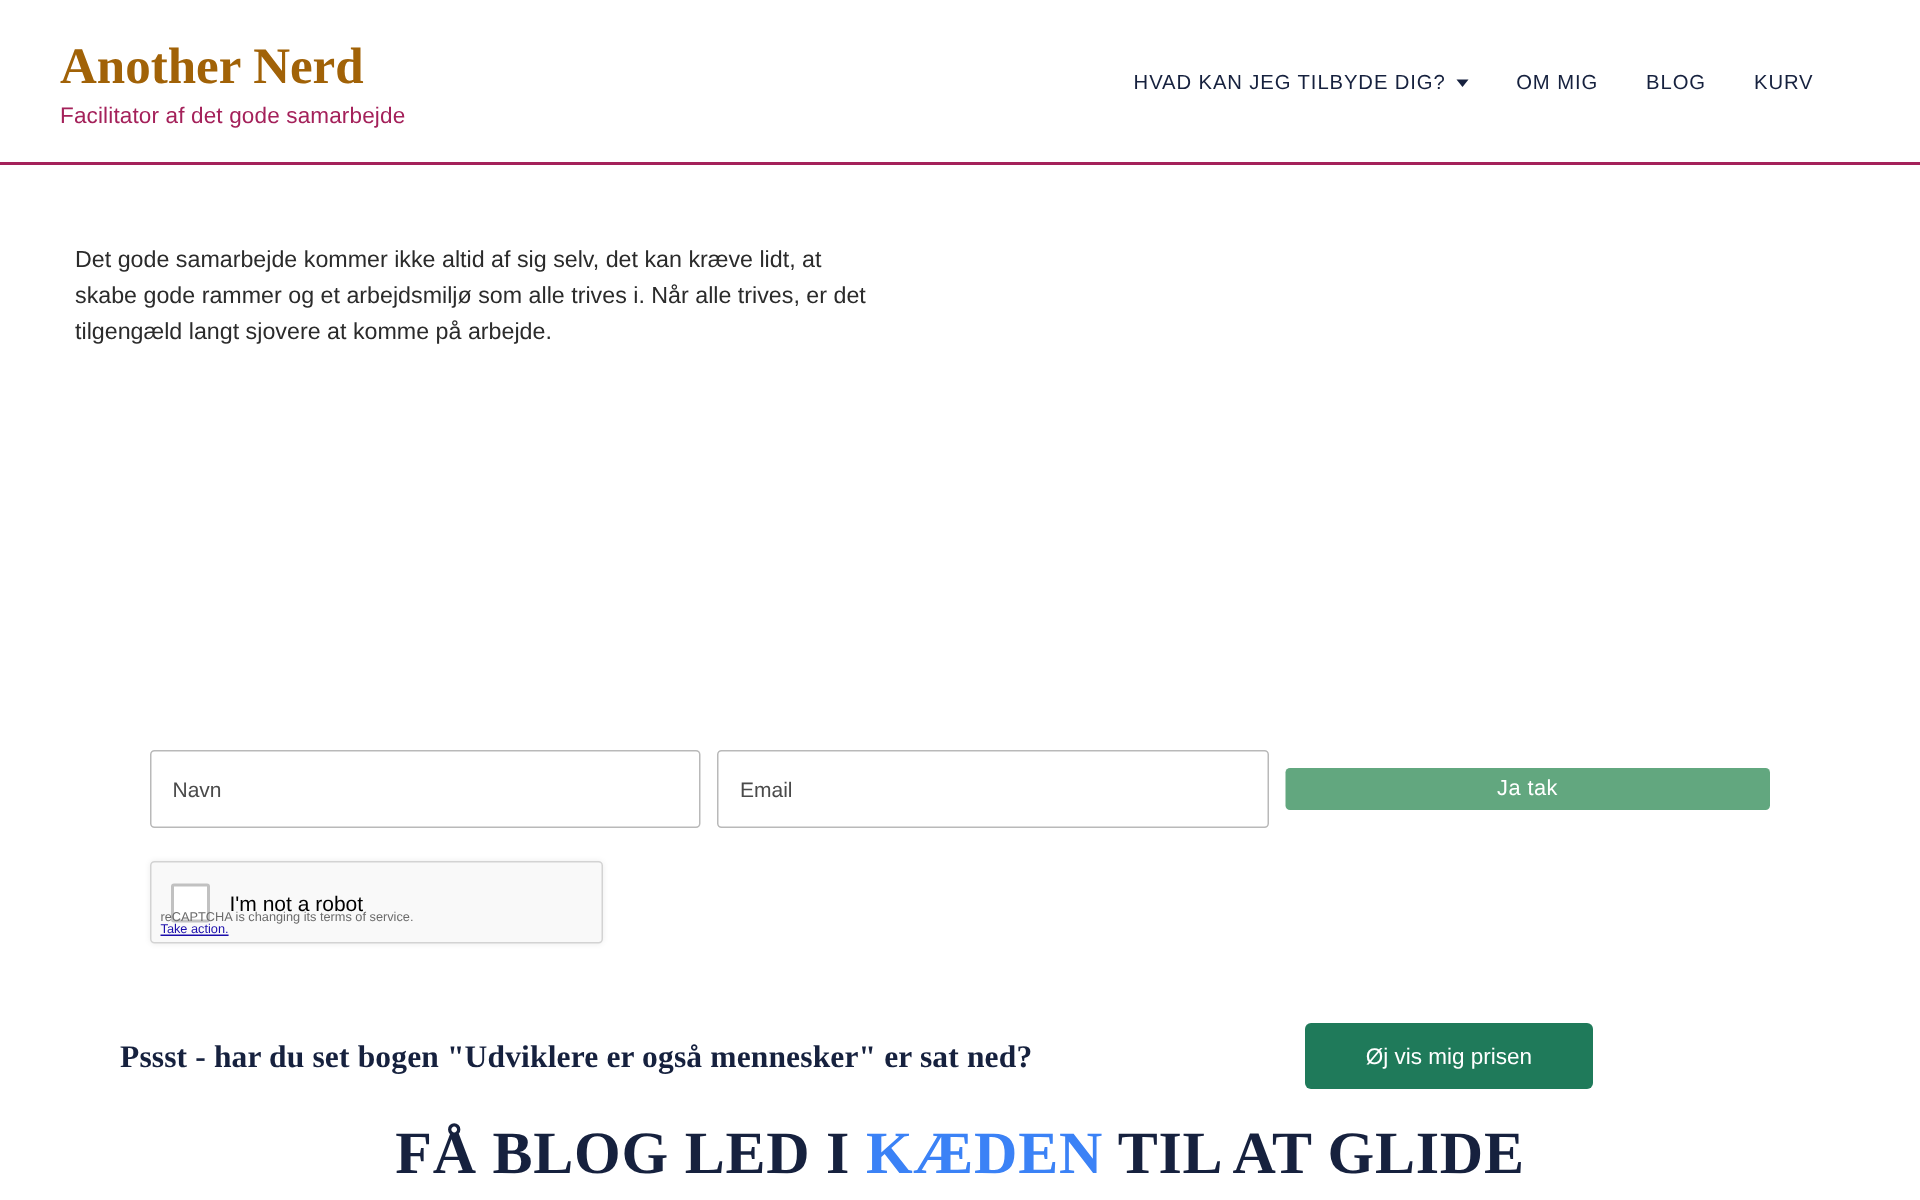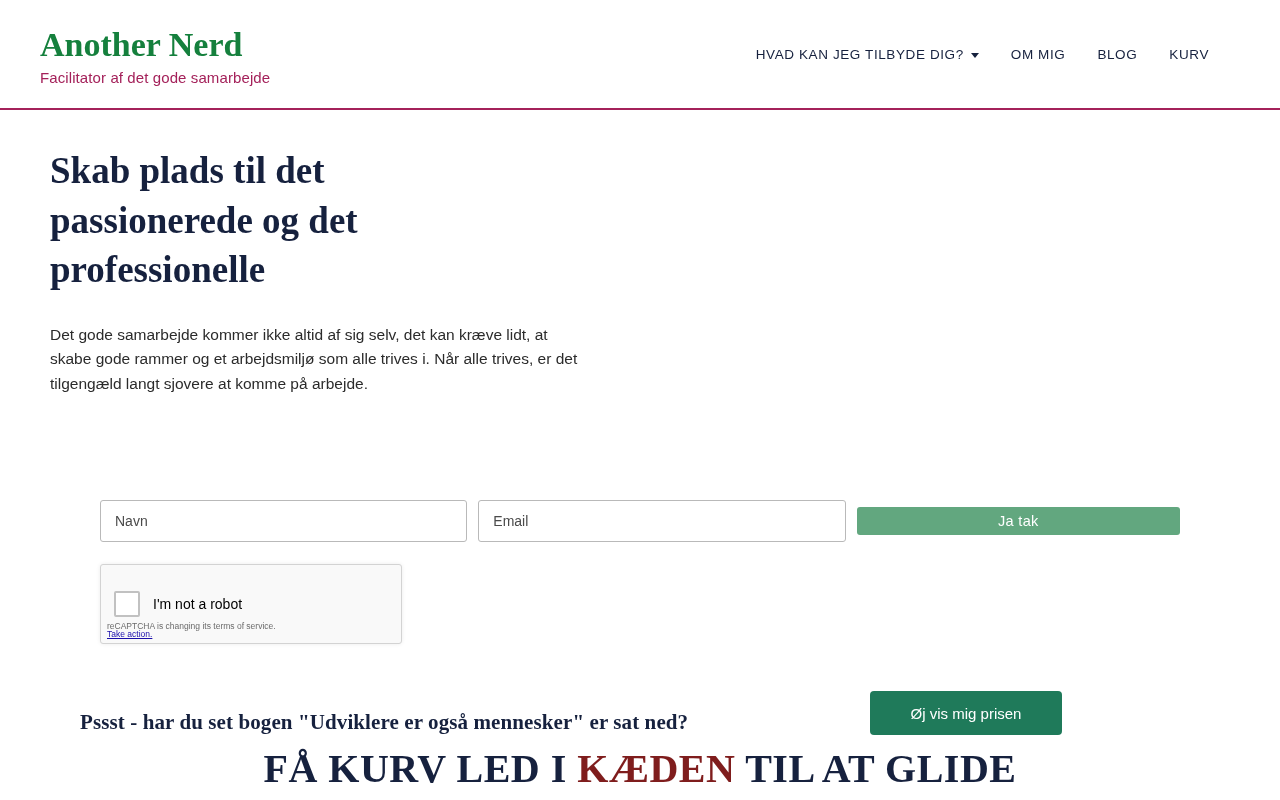--- a/index.html
+++ b/index.html
@@ -25,21 +25,21 @@
   .brand {
     display: flex;
     flex-direction: column;
     justify-content: center;
     padding-top: 4px;
   }
   .brand-title {
     font-family: "Liberation Serif", serif;
     font-size: 34px;
     font-weight: bold;
-    color: #15803d;
+    color: #a16207;
     letter-spacing: 0px;
     line-height: 1.1;
   }
   .brand-tagline {
     font-family: "Liberation Sans", sans-serif;
     font-size: 15px;
     color: #a4215a;
     margin-top: 6px;
     letter-spacing: 0.1px;
   }
@@ -101,21 +101,21 @@
     top: 500px;
     left: 100px;
     width: 1080px;
   }
   .signup-row {
     display: flex;
     align-items: center;
     gap: 11px;
   }
   .field {
-    height: 42px;
+    height: 52px;
     border: 1px solid #b9b9b9;
     border-radius: 3px;
     background: #fff;
     font-size: 14px;
     color: #333;
     padding: 16px 14px;
     font-family: "Liberation Sans", sans-serif;
   }
   .field::placeholder { color: #4a4a4a; }
   .field-name { width: 368px; }
@@ -130,21 +130,21 @@
     font-size: 14.5px;
     letter-spacing: 0.3px;
     cursor: pointer;
     font-family: "Liberation Sans", sans-serif;
   }
 
   
   .recaptcha {
     margin-top: 22px;
     width: 302px;
-    height: 80px;
+    height: 55px;
     border: 1px solid #d3d3d3;
     border-radius: 3px;
     background: #f9f9f9;
     display: flex;
     align-items: center;
     position: relative;
     box-shadow: 0 0 4px rgba(0,0,0,0.08);
   }
   .rc-checkbox {
     width: 26px; height: 26px;
@@ -200,21 +200,21 @@
   }
 
   
   .promo {
     position: absolute;
     top: 673px;
     left: 0;
     width: 1142px;
     height: 62px;
     display: flex;
-    align-items: flex-end;
+    align-items: center;
     padding: 0 80px;
   }
   .promo-text {
     font-family: "Liberation Serif", serif;
     font-size: 21px;
     font-weight: bold;
     color: #16213e;
     letter-spacing: 0.1px;
   }
   .promo-btn {
@@ -238,21 +238,21 @@
     width: 1280px;
     text-align: center;
   }
   .banner-head {
     font-family: "Liberation Serif", serif;
     font-size: 40px;
     font-weight: bold;
     color: #16213e;
     letter-spacing: 0.5px;
   }
-  .banner-head .hl { color: #7f1d1d; }
+  .banner-head .hl { color: #3b82f6; }
 </style>
 </head>
 <body>
 
 <header class="site-header">
   <div class="brand">
     <div class="brand-title">Another Nerd</div>
     <div class="brand-tagline">Facilitator af det gode samarbejde</div>
   </div>
 
@@ -268,21 +268,20 @@
       <span>BLOG</span>
     </div>
     <div class="nav-item">
       <span>KURV</span>
     </div>
   </nav>
 </header>
 
 <section class="hero">
   <div class="hero-left">
-    <h1 class="hero-title">Skab plads til det passionerede og det professionelle</h1>
     <p class="hero-text">Det gode samarbejde kommer ikke altid af sig selv, det kan kræve lidt, at skabe gode rammer og et arbejdsmiljø som alle trives i. Når alle trives, er det tilgengæld langt sjovere at komme på arbejde.</p>
   </div>
 </section>
 
 <section class="signup">
   <div class="signup-row">
     <input class="field field-name" type="text" placeholder="Navn" style="">
     <input class="field field-email" type="email" placeholder="Email" style="">
     <button class="submit-btn">Ja tak</button>
   </div>
@@ -295,15 +294,15 @@
   </div>
 </section>
 
 <section class="promo">
   <div class="promo-text">Pssst - har du set bogen "Udviklere er også mennesker" er sat ned?</div>
   <button class="promo-btn">Øj vis mig prisen</button>
 </section>
 
 <section class="banner">
   <div class="banner-head">
-    <span>FÅ KURV LED I </span><span class="hl">KÆDEN</span><span> TIL AT GLIDE</span>
+    <span>FÅ BLOG LED I </span><span class="hl">KÆDEN</span><span> TIL AT GLIDE</span>
   </div>
 </section>
 
 </body></html>

